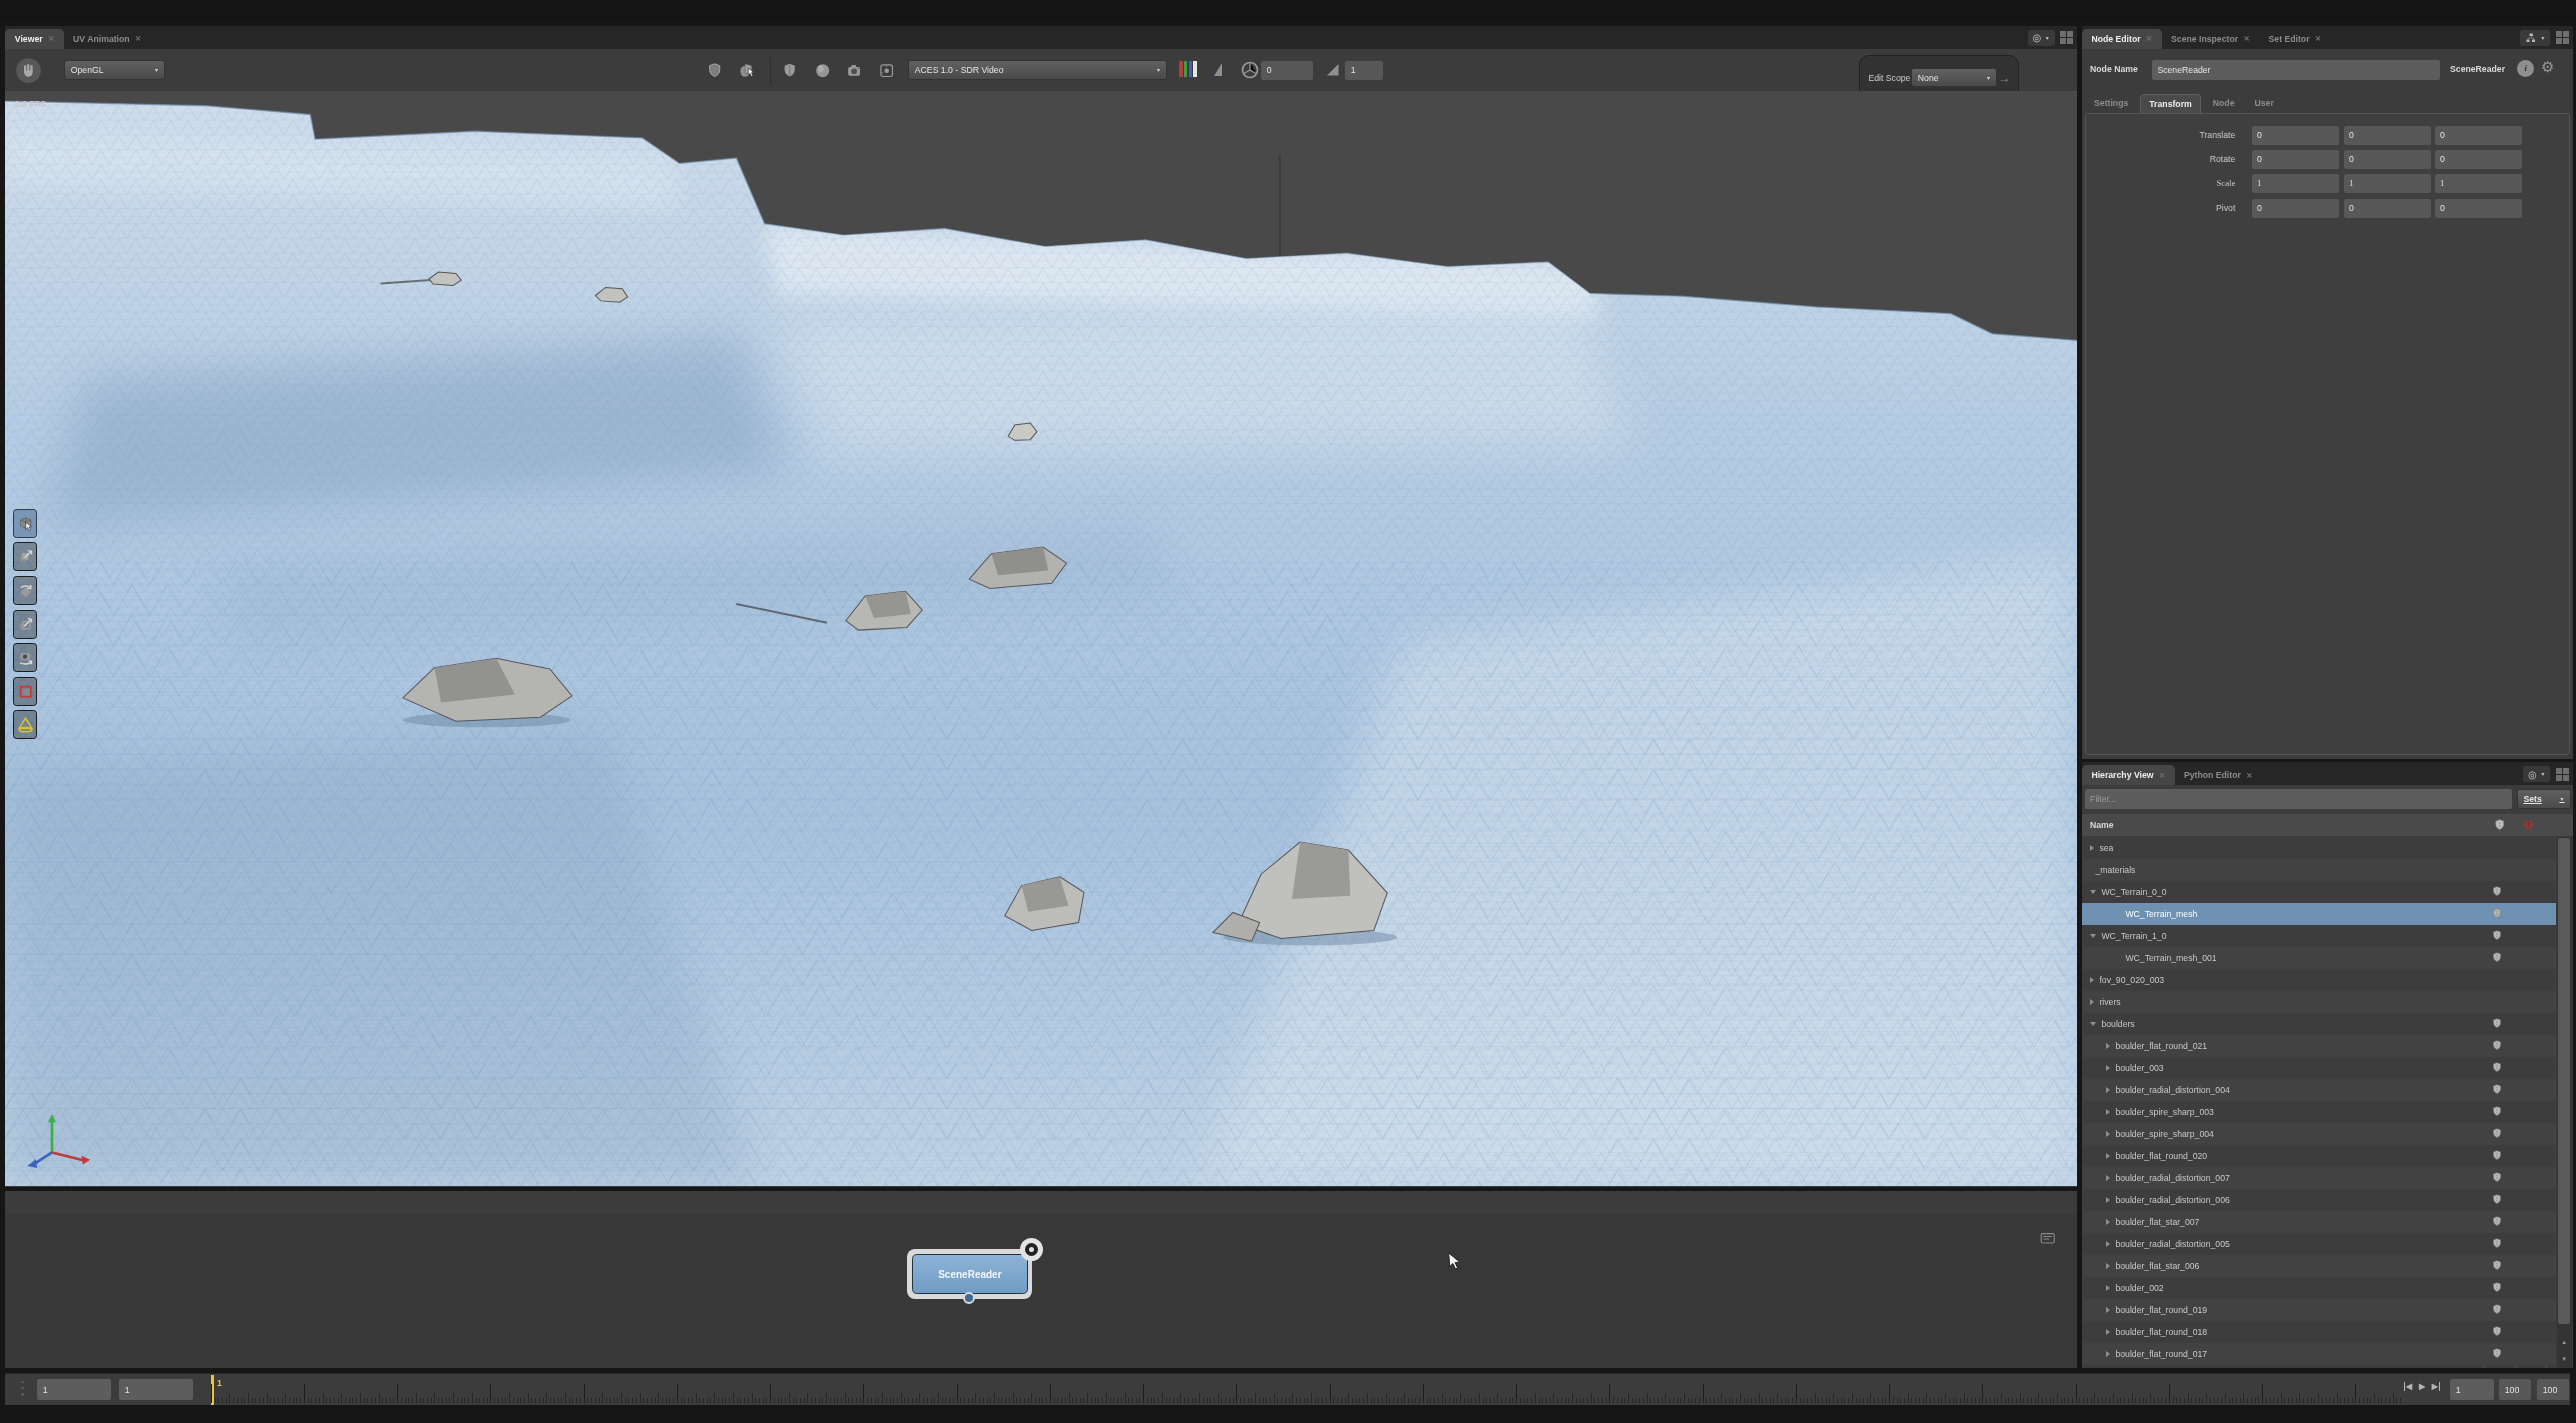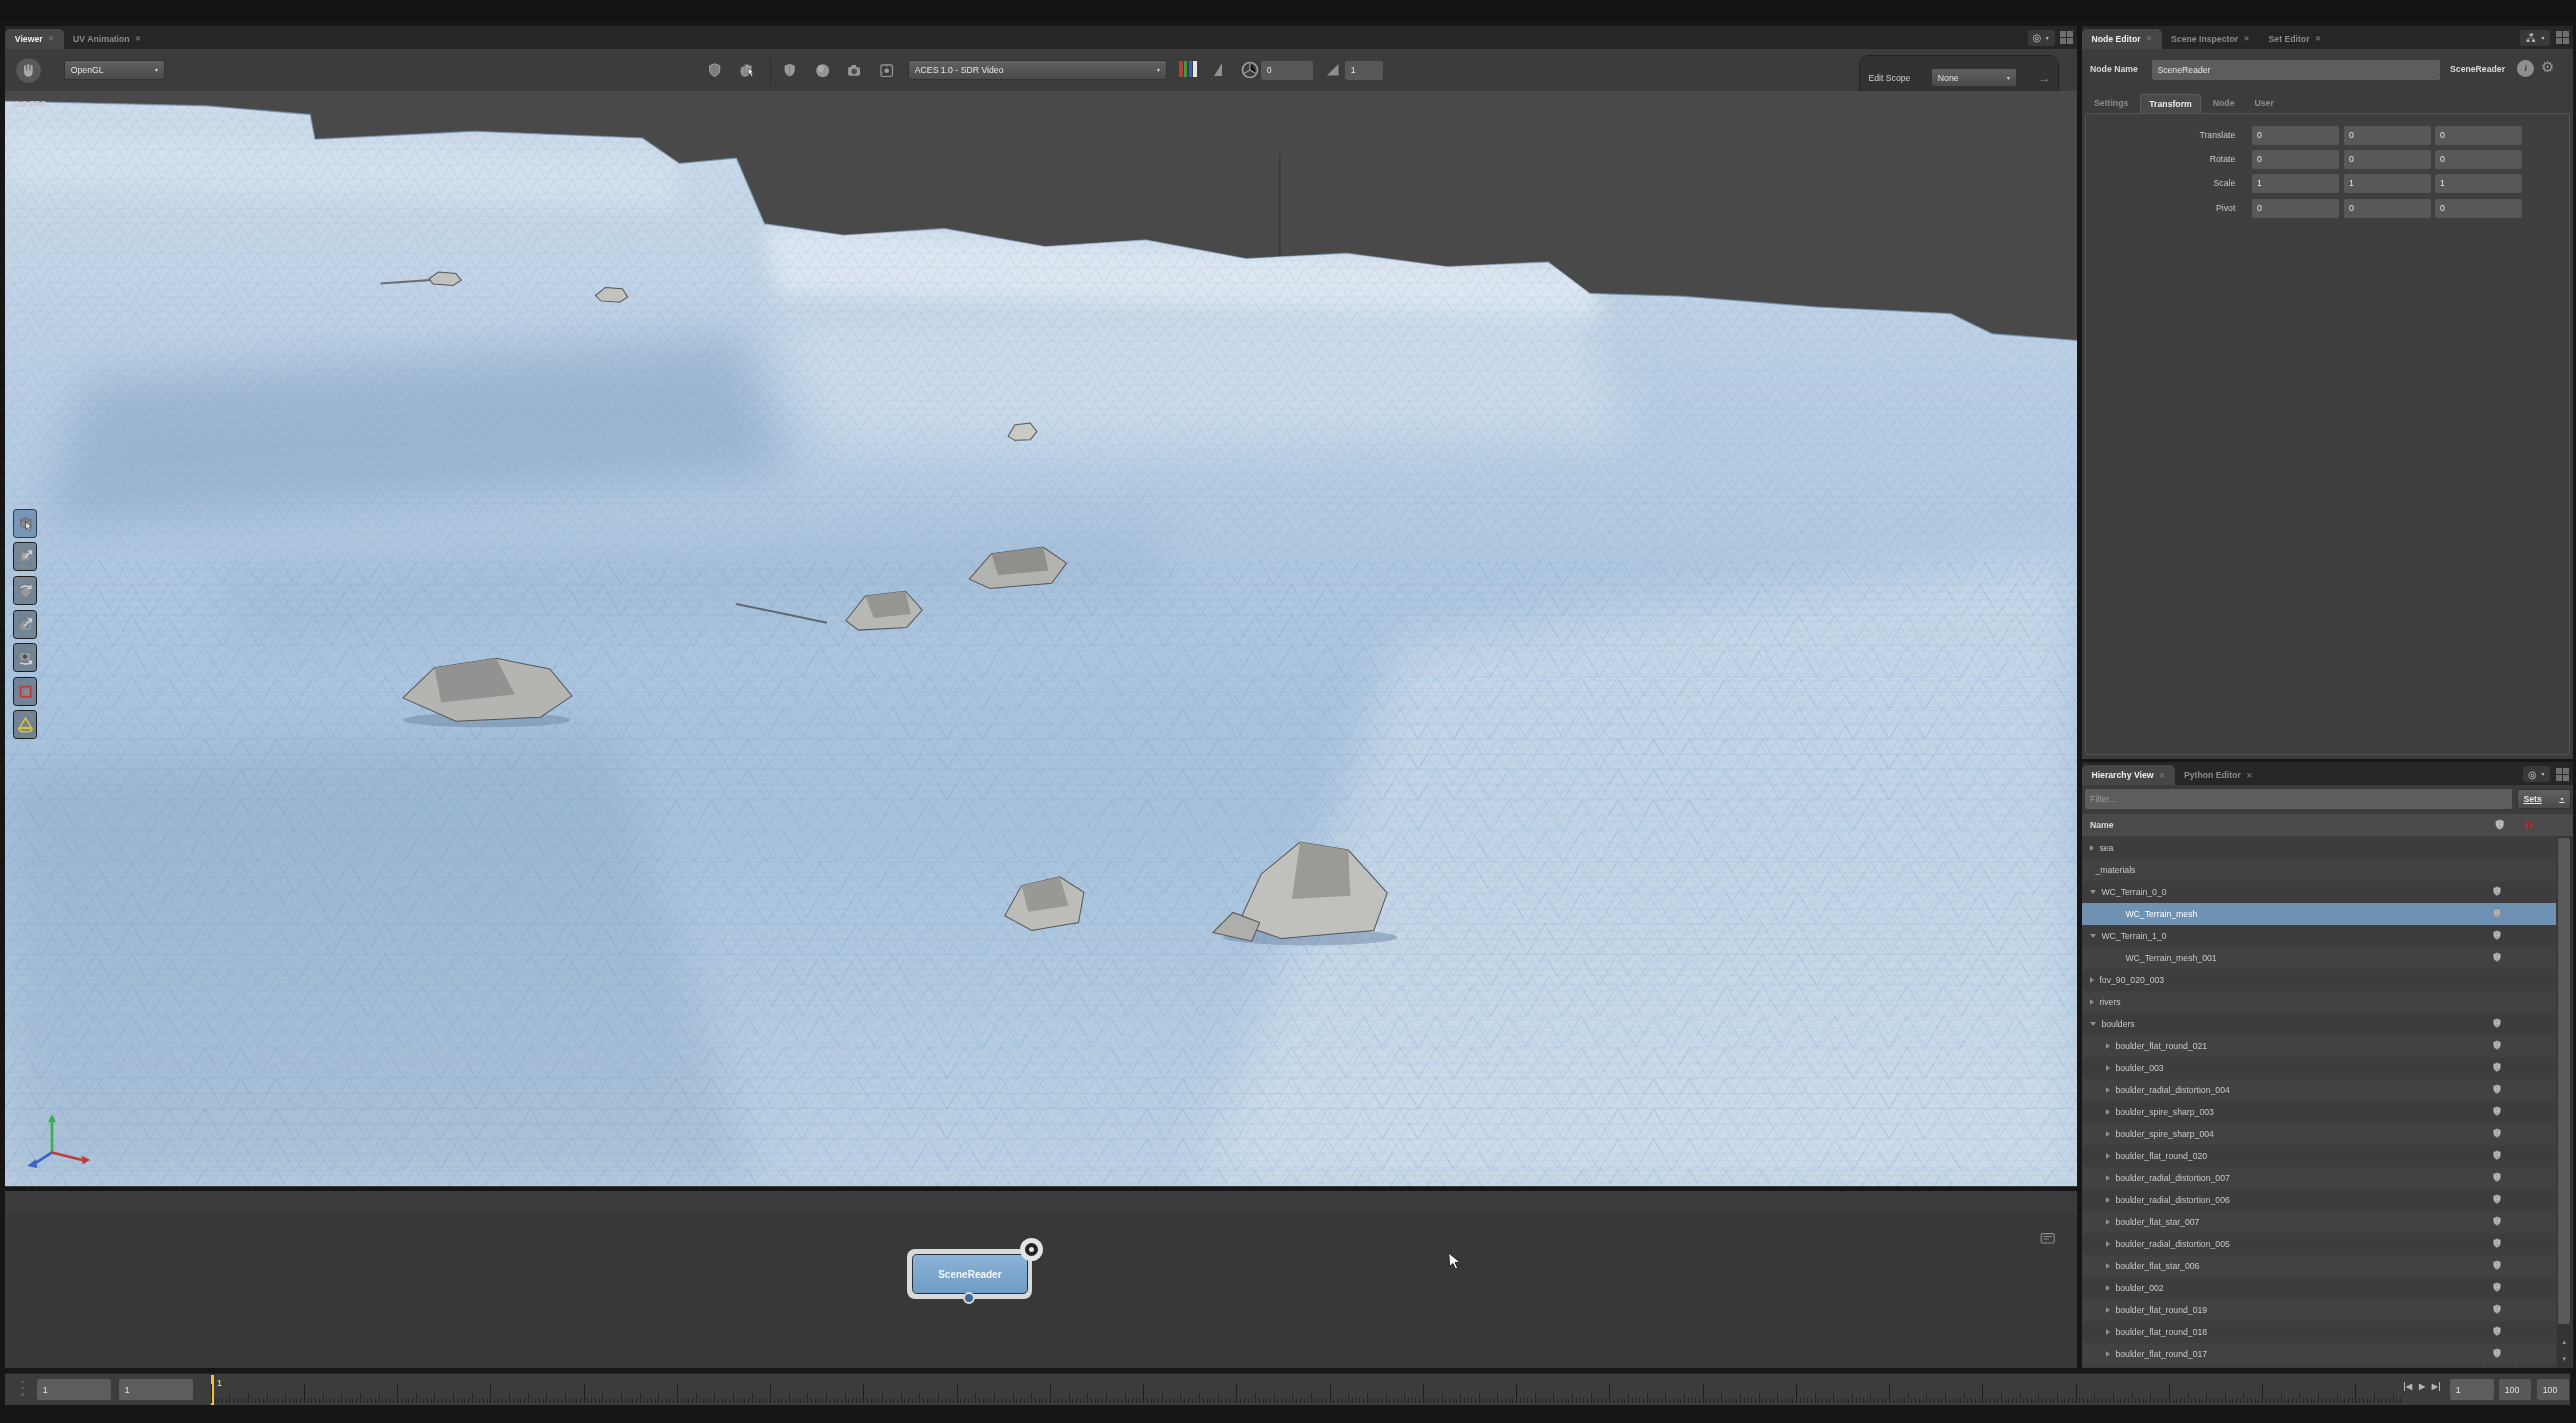--- a/index.html
+++ b/index.html
@@ -45,21 +45,21 @@
   .rgbbars { display:flex; gap:1.3px; height:16px; align-items:stretch; }
   .rgbbars i { width:3.4px; }
   .tri { width:0; height:0; border-left:8.7px solid transparent; border-bottom:13.4px solid #8f8f8f; }
 
   
   .tool { position:absolute; left:8px; width:24px; height:29.5px; background:rgba(15,15,15,.35); border:0.7px solid #1c1c1c;
           border-radius:3.4px; display:flex; align-items:center; justify-content:center; }
   .tool.active { background:rgba(92,125,158,.65); border-color:#2c3c4c; }
 
   
-  #editscope { position:absolute; top:6.7px; height:45px; display:flex; align-items:center; gap:21px;
+  #editscope { position:absolute; top:6.7px; height:45px; display:flex; align-items:center; gap:1px;
                background:#323232; border:0.7px solid #222; border-radius:10px; padding:0 8px; }
 
   
   #nodeeditor { left:2082px; top:25.5px; width:491px; height:733px; }
   #hierarchy  { left:2082px; top:762px; width:491px; height:606px; overflow:hidden; }
 
   .label-b { font-weight:bold; color:#dadada; }
   .subtab { height:19px; padding:0 8px; display:flex; align-items:center; font-weight:bold; color:#8c8c8c; border-radius:4px 4px 0 0; }
   .subtab.active { background:#4a4a4a; border:0.7px solid #5c5c5c; border-bottom:none; color:#efefef; }
   #ne-frame { position:absolute; left:2.7px; top:87px; right:2.7px; bottom:4px; border:0.7px solid #555; border-radius:3.4px; background:#3f3f3f; }
@@ -443,21 +443,21 @@
             <div class="v v0 flat-field">
               <span>0</span>
             </div>
             <div class="v v1 flat-field">
               <span>0</span>
             </div>
             <div class="v v2 flat-field">
               <span>0</span>
             </div>
           </div>
-          <div class="trow" style="top: 60px;">
+          <div class="trow" style="top: 60px; font-family: Liberation Serif, serif;">
             <span class="lbl">Scale</span>
             <div class="v v0 flat-field">
               <span>1</span>
             </div>
             <div class="v v1 flat-field">
               <span>1</span>
             </div>
             <div class="v v2 flat-field">
               <span>1</span>
             </div>

